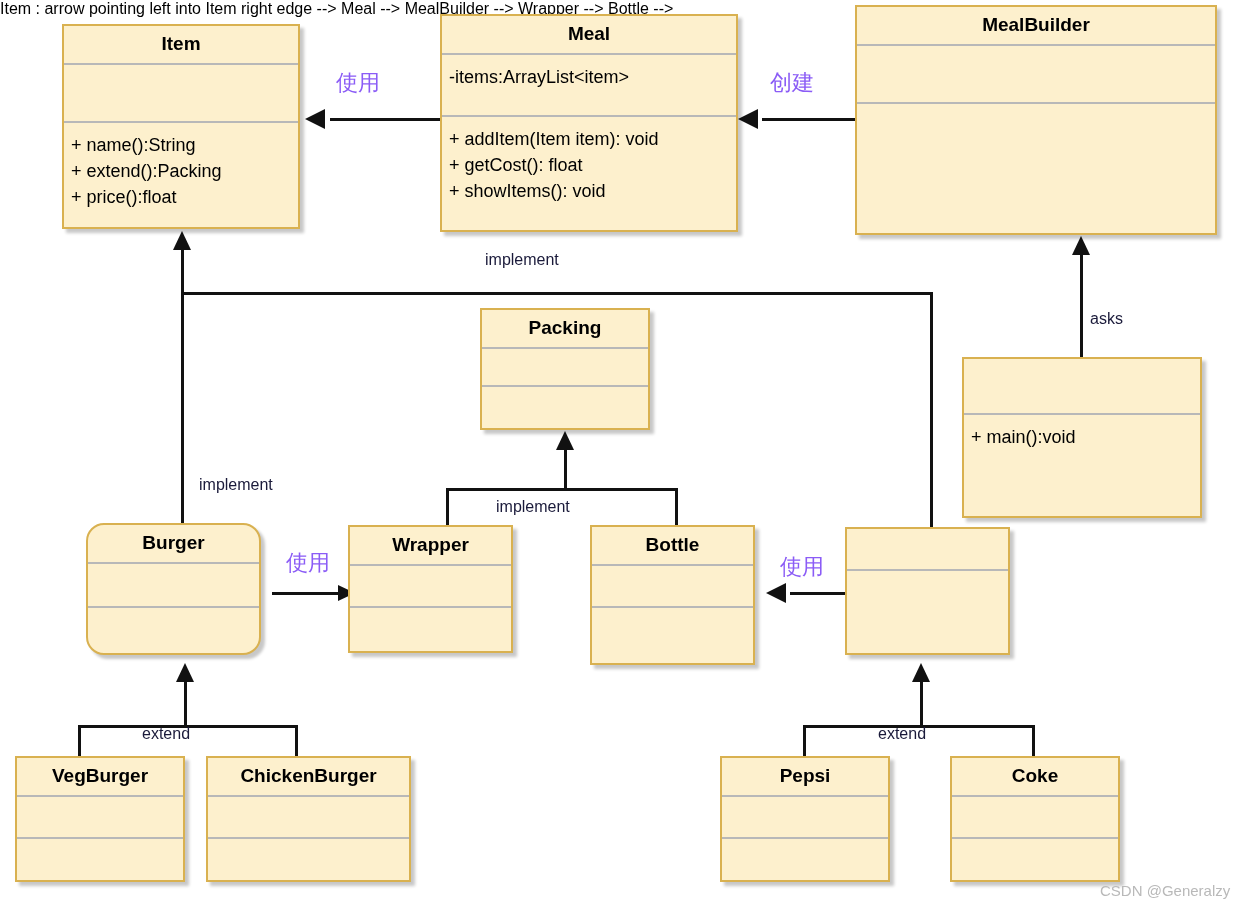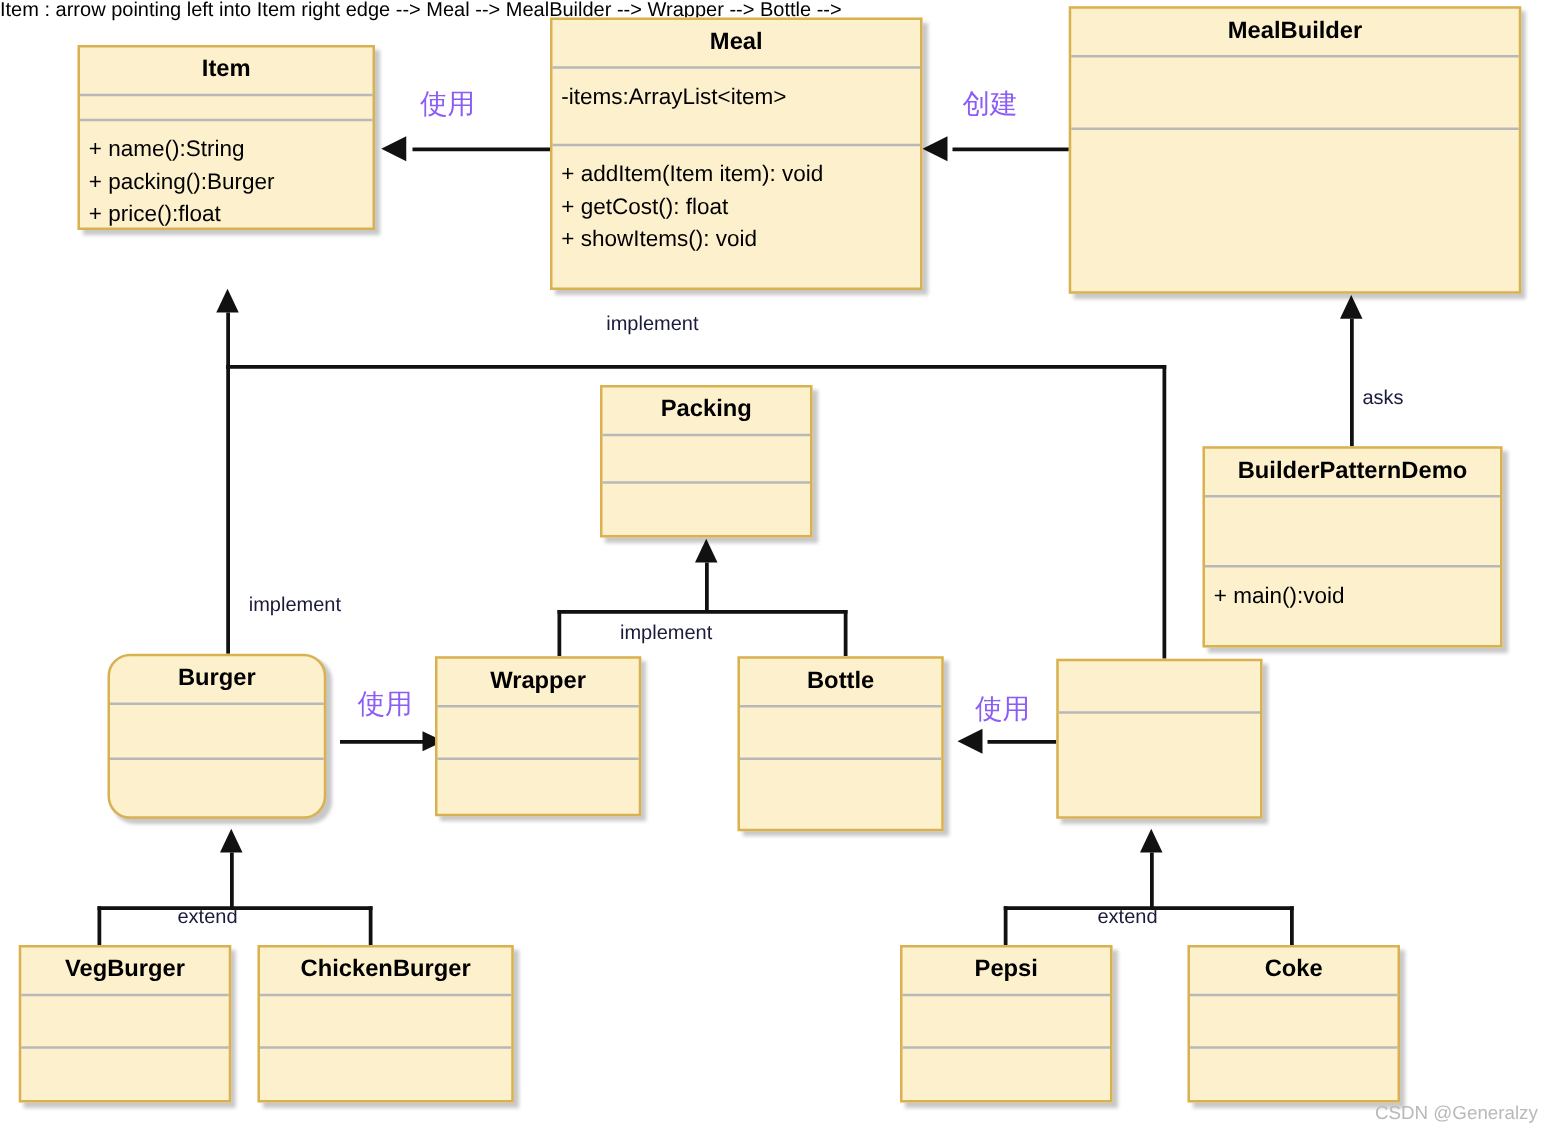--- a/index.html
+++ b/index.html
@@ -154,26 +154,26 @@
   <div class="ln v" style="left:920px; top:682px; height:45px;"></div>
   <div class="arrow up" style="left:912px; top:663px;"></div>
   <div class="ln h" style="left:803px; top:725px; width:232px;"></div>
   <div class="ln v" style="left:803px; top:725px; height:33px;"></div>
   <div class="ln v" style="left:1032px; top:725px; height:33px;"></div>
   <div class="edge-label" style="left:878px; top:725px;">extend</div>
 
   
 
   
-  <div class="uml-box" style="left:62px; top:36px; width:238px; height:148px;">
+  <div class="uml-box" style="left:62px; top:24px; width:238px; height:205px;">
     <div class="uml-title">Item</div>
     <div class="uml-compartment" style="height:58px;"></div>
     <div class="uml-compartment last">
       <div class="uml-row">+ name():String</div>
-      <div class="uml-row">+ packing():Burger</div>
+      <div class="uml-row">+ extend():Packing</div>
       <div class="uml-row">+ price():float</div>
     </div>
   </div>
 
   
   <div class="uml-box" style="left:440px; top:14px; width:298px; height:218px;">
     <div class="uml-title">Meal</div>
     <div class="uml-compartment" style="height:62px;">
       <div class="uml-row">-items:ArrayList&lt;item&gt;</div>
     </div>
@@ -185,21 +185,20 @@
   </div>
 
   
   <div class="uml-box" style="left:855px; top:5px; width:362px; height:230px;">
     <div class="uml-title">MealBuilder</div>
     <div class="uml-compartment" style="height:58px;"></div>
   </div>
 
   
   <div class="uml-box" style="left:962px; top:357px; width:240px; height:161px;">
-    <div class="uml-title">BuilderPatternDemo</div>
     <div class="uml-compartment" style="height:56px;"></div>
     <div class="uml-compartment last">
       <div class="uml-row">+ main():void</div>
     </div>
   </div>
 
   
   <div class="uml-box" style="left:480px; top:308px; width:170px; height:122px;">
     <div class="uml-title">Packing</div>
     <div class="uml-compartment" style="height:38px;"></div>

